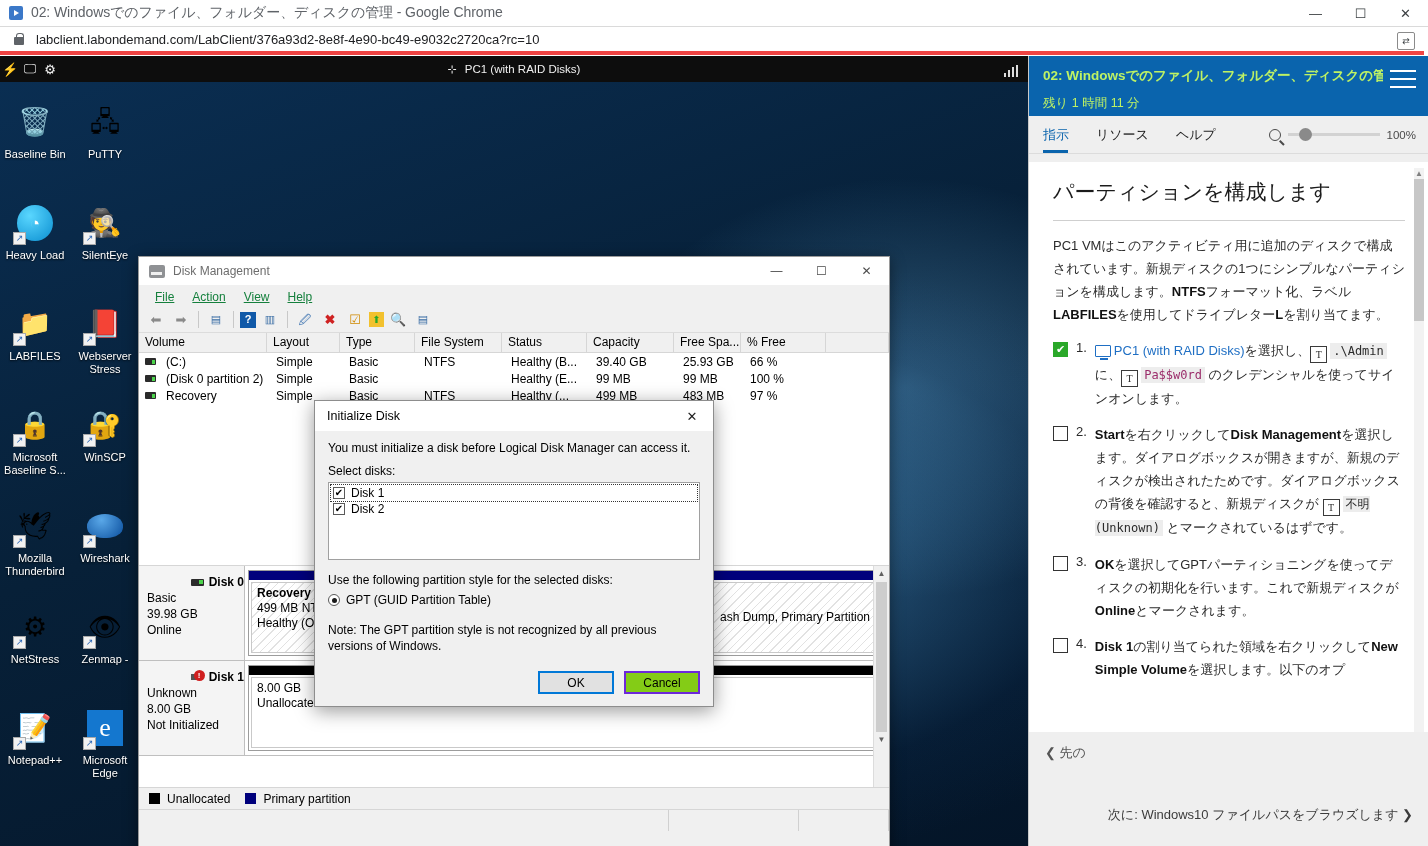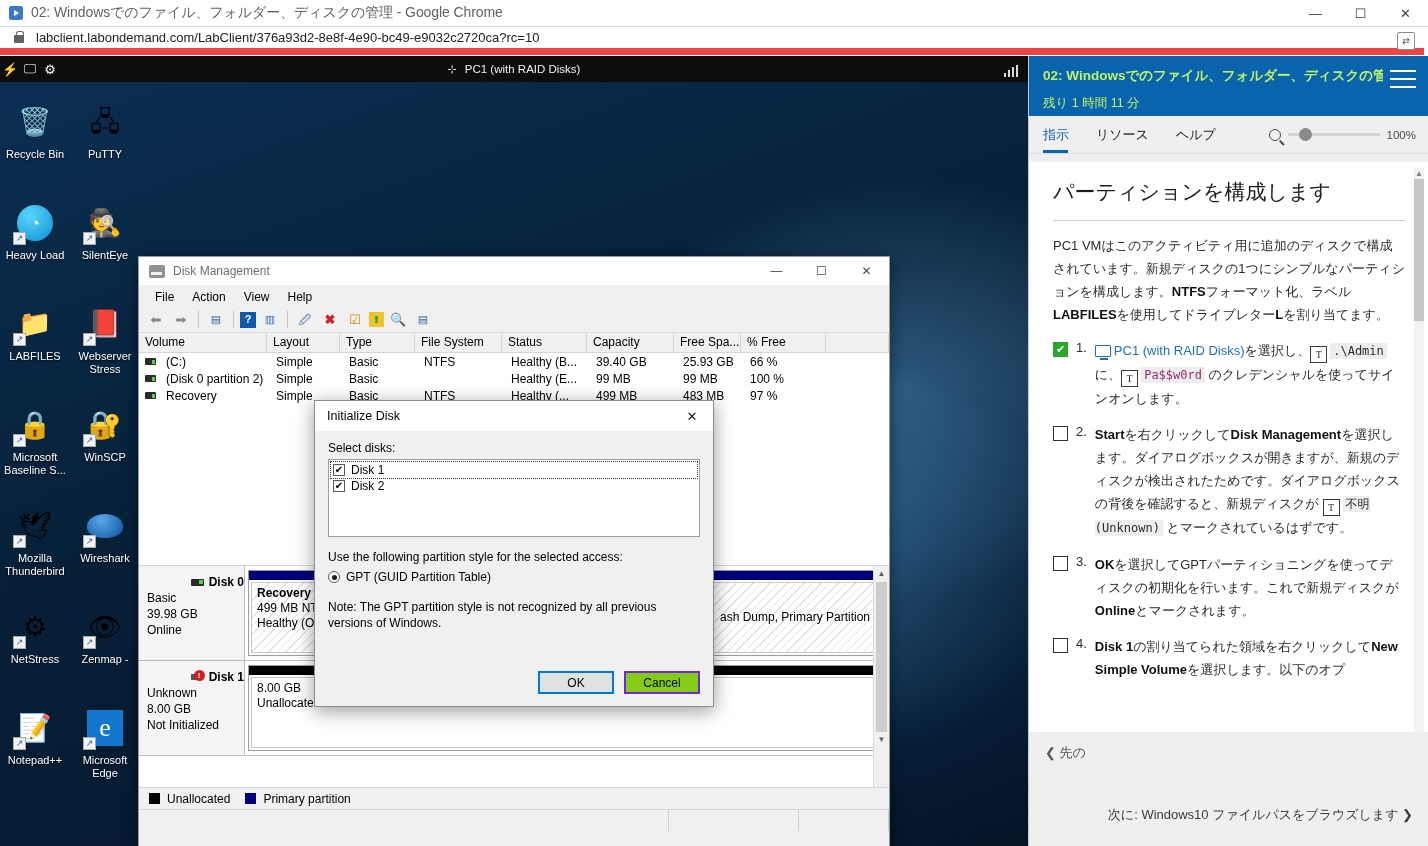--- a/index.html
+++ b/index.html
@@ -33,21 +33,21 @@
     letter-spacing: -0.1px;
   }
   .win-ctrls { position: absolute; right: 0; top: 0; height: 27px; display: flex; }
   .win-ctrl {
     width: 45px; height: 27px; display: flex; align-items: center; justify-content: center;
     color: #3c4043; font-size: 13px;
   }
 
   .chrome-addrbar {
     position: absolute; left: 0; top: 27px; width: 1424px; height: 28px;
-    background: #fff; border-bottom: 7px solid #ef4444;
+    background: #fff; border-bottom: 4px solid #ef4444;
     display: flex; align-items: center;
   }
   .lock-icon {
     width: 10px; height: 8px; background: #5f6368; margin-left: 14px;
     border-radius: 1px; position: relative; margin-top: 3px;
   }
   .lock-icon::before {
     content: ""; position: absolute; left: 2px; top: -4px;
     width: 6px; height: 6px; border: 1.6px solid #5f6368;
     border-bottom: none; border-radius: 3px 3px 0 0;
@@ -133,21 +133,21 @@
   .dm-title-ico::after {
     content: ""; position: absolute; left: 2px; top: 7px;
     width: 11px; height: 3px; background: #f0f0f0;
   }
   .dm-title-text { font-size: 12px; color: #6d6d6d; }
   .dm-wctrls { margin-left: auto; display: flex; height: 29px; }
   .dm-wctrl { width: 45px; display: flex; align-items: center; justify-content: center; color: #4a4a4a; font-size: 12px; }
 
   .dm-menu {
     height: 21px; background: #f0f0f0; display: flex; align-items: center;
-    padding-left: 7px; font-size: 12px; color: #000000;
+    padding-left: 7px; font-size: 12px; color: #15803d; text-decoration: underline;
   }
   .dm-menu-item { padding: 2px 9px; }
 
   .dm-toolbar {
     height: 26px; background: #f0f0f0; display: flex; align-items: center;
     padding-left: 6px; gap: 3px; border-bottom: 1px solid #dcdcdc;
   }
   .tb-btn {
     width: 22px; height: 21px; display: flex; align-items: center;
     justify-content: center; font-size: 13px; line-height: 1;
@@ -396,21 +396,21 @@
           <i style="height:10px"></i>
           <i style="height:12px"></i>
       </div>
     </div>
 
     <div class="desktop">
 
       <div class="desk-icons">
         <div class="desk-icon">
           <div class="di-glyph">🗑️</div>
-          <div class="di-label">Recycle Bin</div>
+          <div class="di-label">Baseline Bin</div>
         </div>
         <div class="desk-icon">
           <div class="di-glyph">🖧</div>
           <div class="di-label">PuTTY</div>
         </div>
         <div class="desk-icon">
           <div class="di-glyph">
             <span style="width:36px;height:36px;border-radius:50%;background:radial-gradient(circle at 35% 30%,#5ad7ff,#0a8ed0);display:flex;align-items:center;justify-content:center;color:#fff;font-size:17px;">◔</span>
             <span class="shortcut-arrow">↗</span>
           </div>
@@ -617,32 +617,33 @@
           <div style="flex:1"></div>
         </div>
       </div>
 
       <div class="init-dlg">
         <div class="idlg-title">
           <span>Initialize Disk</span>
           <div class="idlg-close">✕</div>
         </div>
         <div class="idlg-body">
+          <p>You must initialize a disk before Logical Disk Manager can access it.</p>
           <div>Select disks:</div>
           <div class="disk-listbox">
             <div class="dl-item focused">
               <span class="cb">✔</span>
               <span>Disk 1</span>
             </div>
             <div class="dl-item">
               <span class="cb">✔</span>
               <span>Disk 2</span>
             </div>
           </div>
-          <div style="margin-bottom:4px;">Use the following partition style for the selected access:</div>
+          <div style="margin-bottom:4px;">Use the following partition style for the selected disks:</div>
           <div class="radio-line">
             <span class="rb on"></span>
             <span>GPT (GUID Partition Table)</span>
           </div>
           <div class="note">Note: The GPT partition style is not recognized by all previous versions of Windows.</div>
         </div>
         <div class="idlg-btns">
           <div class="dbtn default">OK</div>
           <div class="dbtn">Cancel</div>
         </div>

